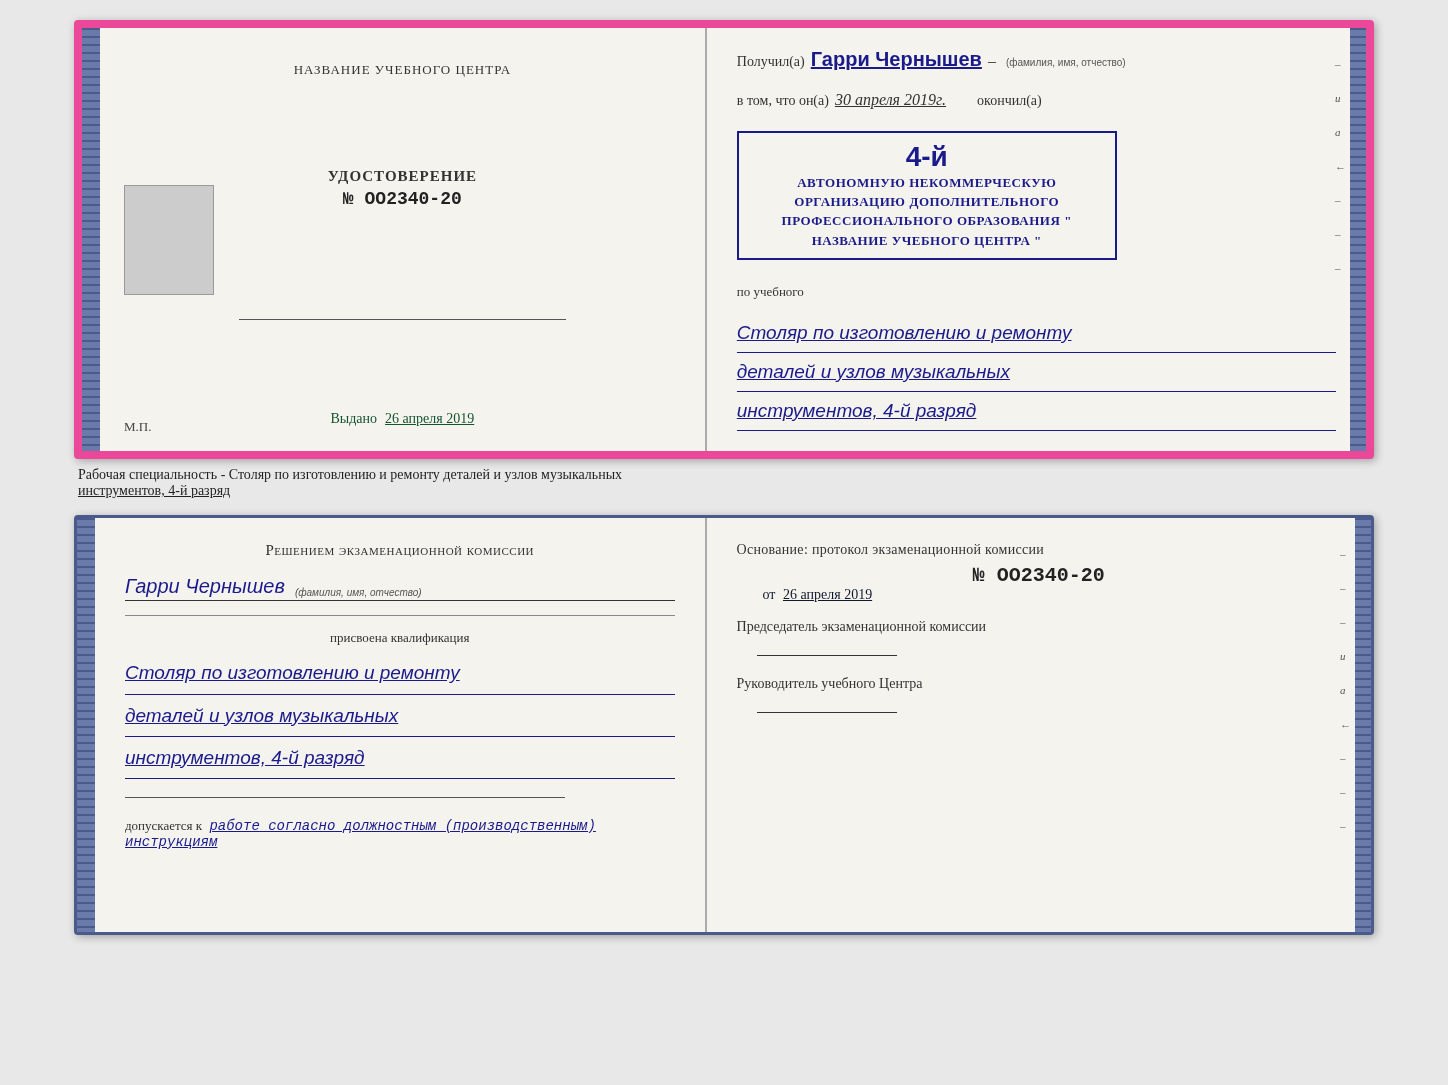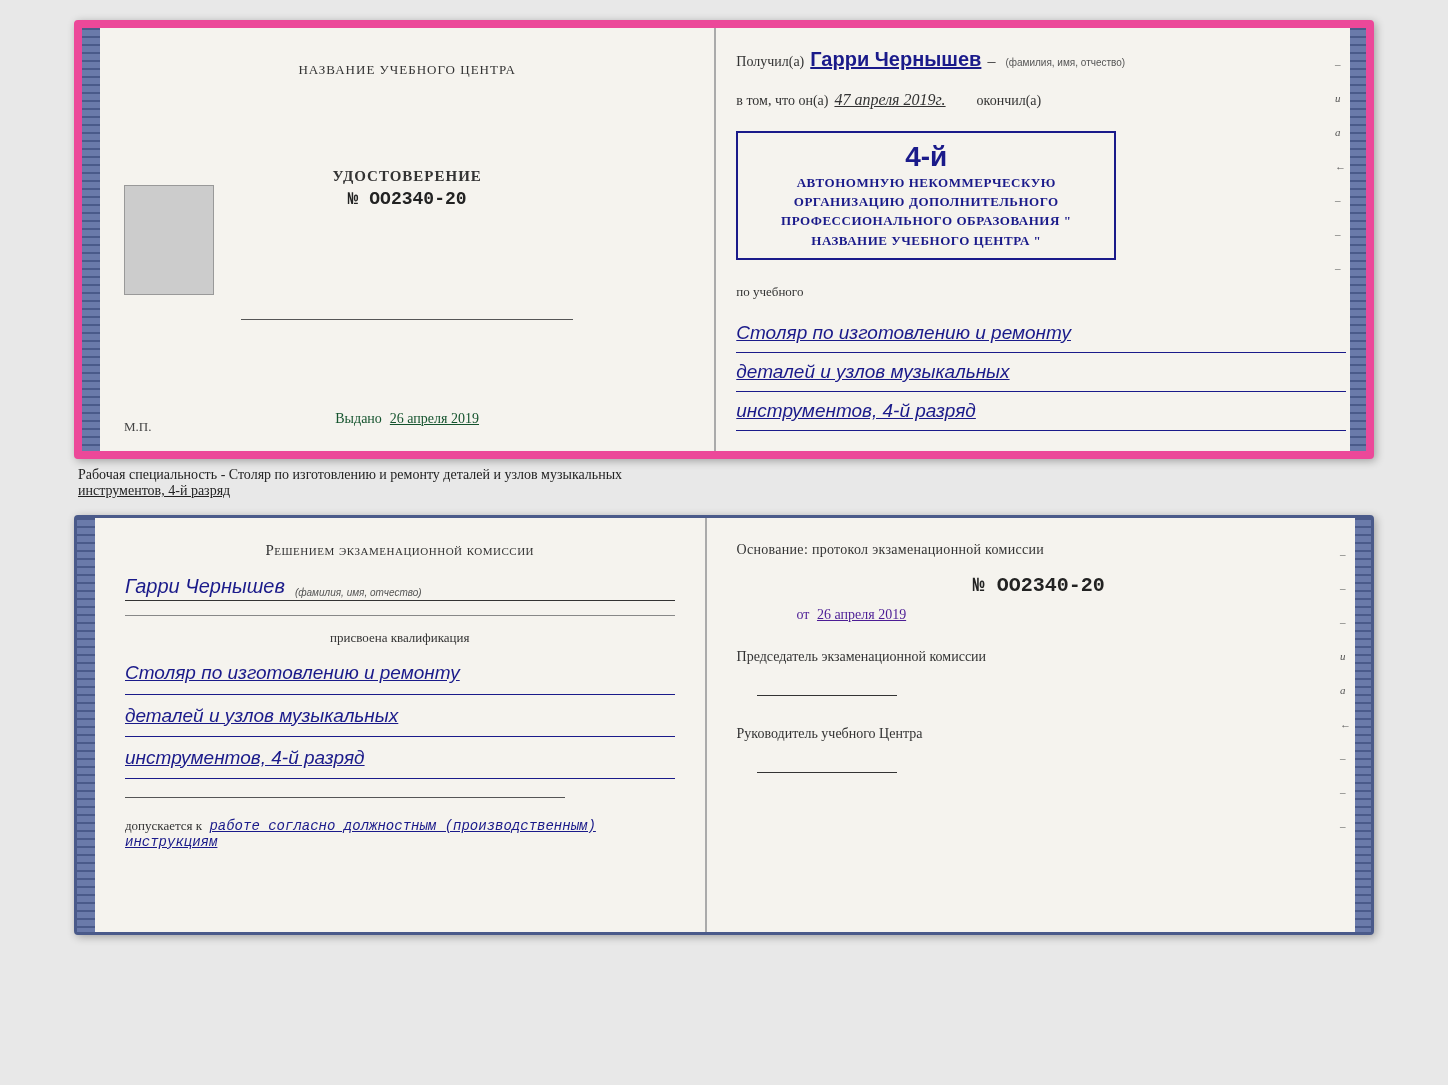--- a/index.html
+++ b/index.html
@@ -51,21 +51,21 @@
       border-right: 2px solid #aaa;
       display: flex;
       flex-direction: column;
       align-items: center;
       justify-content: space-between;
       position: relative;
     }
 
     .booklet-right {
       flex: 1.1;
-      padding: 20px 20px;
+      padding: 20px 30px;
       display: flex;
       flex-direction: column;
       gap: 12px;
       position: relative;
     }
 
     .org-title {
       font-size: 13px;
       font-weight: normal;
       letter-spacing: 1px;
@@ -238,21 +238,20 @@
       display: flex;
       flex-direction: column;
       gap: 10px;
     }
 
     .bottom-right {
       flex: 1.1;
       padding: 24px 30px;
       display: flex;
       flex-direction: column;
-      gap: 10px;
     }
 
     .decision-title {
       font-size: 15px;
       color: #333;
       letter-spacing: 0.5px;
       font-variant: small-caps;
       text-align: center;
     }
 
@@ -308,22 +307,22 @@
       font-size: 20px;
       font-weight: bold;
       color: #222;
       font-family: 'Courier New', monospace;
       text-align: center;
       margin-top: 6px;
     }
 
     .ot-line {
       font-size: 14px;
-      color: #4c1d95;
-      margin-left: 60px;
+      color: #0f172a;
+      margin-left: 26px;
     }
 
     .predsedatel-text {
       font-size: 14px;
       color: #333;
       margin-top: 14px;
       line-height: 1.4;
     }
 
     .signature-line {
@@ -381,21 +380,21 @@
         <span style="font-size:14px;">Получил(а)</span>
         <span class="recipient-name">Гарри Чернышев</span>
         <span style="font-size:16px;">–</span>
         <div style="display:flex; flex-direction:column; align-items:center; margin-left:4px;">
           <span class="small-hint">(фамилия, имя, отчество)</span>
         </div>
       </div>
 
       <div class="vtom-line" style="margin-top:8px;">
         <span>в том, что он(а)</span>
-        <span class="date-handwritten">47 апреля 2019г.</span>
+        <span class="date-handwritten">30 апреля 2019г.</span>
         <span style="margin-left:25px;">окончил(а)</span>
       </div>
 
       <div style="margin-top:6px;">
         <div class="stamp-block">
           <span class="stamp-number">4-й</span>
           <span class="stamp-text">АВТОНОМНУЮ НЕКОММЕРЧЕСКУЮ ОРГАНИЗАЦИЮ</span>
           <span class="stamp-text">ДОПОЛНИТЕЛЬНОГО ПРОФЕССИОНАЛЬНОГО ОБРАЗОВАНИЯ</span>
           <span class="stamp-text">" НАЗВАНИЕ УЧЕБНОГО ЦЕНТРА "</span>
         </div>

